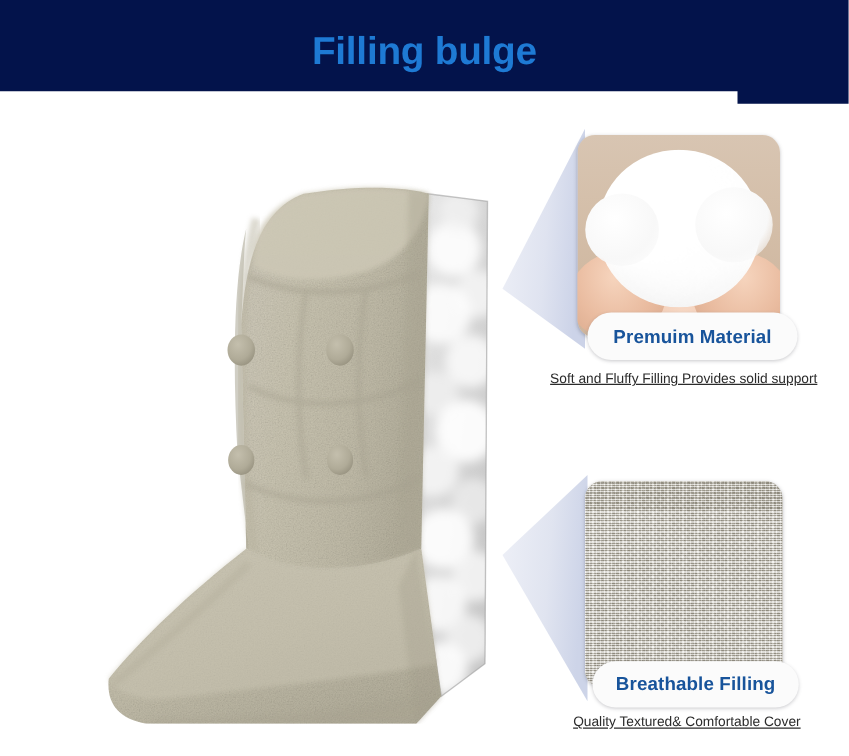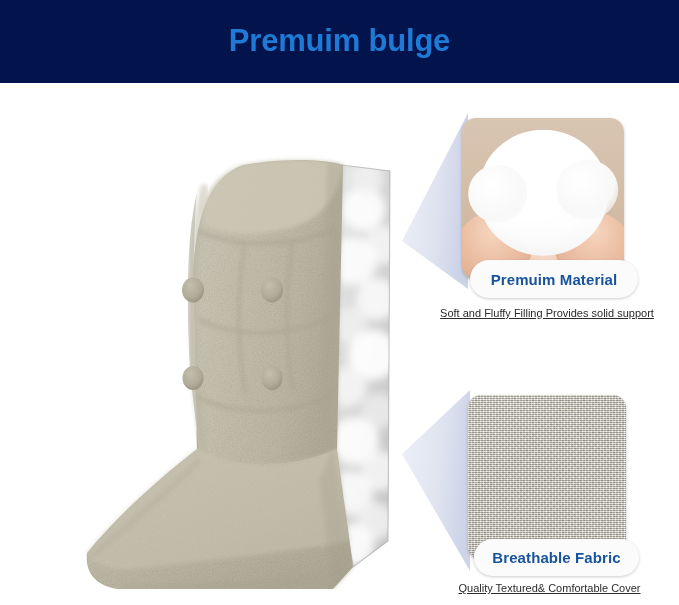--- a/index.html
+++ b/index.html
@@ -31,24 +31,25 @@
     font-size: 31px;
     font-weight: bold;
     letter-spacing: -0.2px;
     line-height: 1;
     transform: translateY(-1px);
   }
 
   
   .canvas {
     position: absolute;
-    left: 0; top: 83px;
+    left: 0; top: 73px;
     width: 544px;
     height: 522px;
     background: #ffffff;
+    padding-left: 46px;
   }
 
   
   .product-figure {
     position: absolute;
     left: 47px;
     top: 66px;       
     width: 355px;
     height: 440px;
   }
@@ -161,21 +162,21 @@
     line-height: 1.45;
   }
   .caption-top    { left: 415px; top: 223px; width: 264px; }
   .caption-bottom { left: 420px; top: 498px; width: 259px; }
   .caption span { display: block; text-decoration: underline; }
 </style>
 </head>
 <body>
 
 <div class="header-banner">
-  <div class="header-title">Premuim bulge</div>
+  <div class="header-title">Filling bulge</div>
 </div>
 
 <div class="canvas">
 
   <div class="product-figure">
     <svg class="product-svg" viewBox="0 0 355 440" xmlns="http://www.w3.org/2000/svg" aria-hidden="true">
       <defs>
         <linearGradient id="fabricGrad" x1="0" y1="0" x2="1" y2="0.3">
           <stop offset="0%" stop-color="#cfcabb"></stop>
           <stop offset="35%" stop-color="#c9c4b1"></stop>
@@ -335,21 +336,21 @@
 
   <div class="caption caption-top">
     <span>Soft and Fluffy Filling Provides solid support</span>
   </div>
 
   <div class="feature-card card-bottom">
     <div class="card-media">
       <div class="fabric-photo"></div>
     </div>
     <div class="card-pill">
-      <span class="card-pill-text">Breathable Fabric</span>
+      <span class="card-pill-text">Breathable Filling</span>
     </div>
   </div>
 
   <div class="caption caption-bottom">
     <span>Quality Textured&amp; Comfortable Cover</span>
   </div>
 
 </div>
 
 </body></html>

